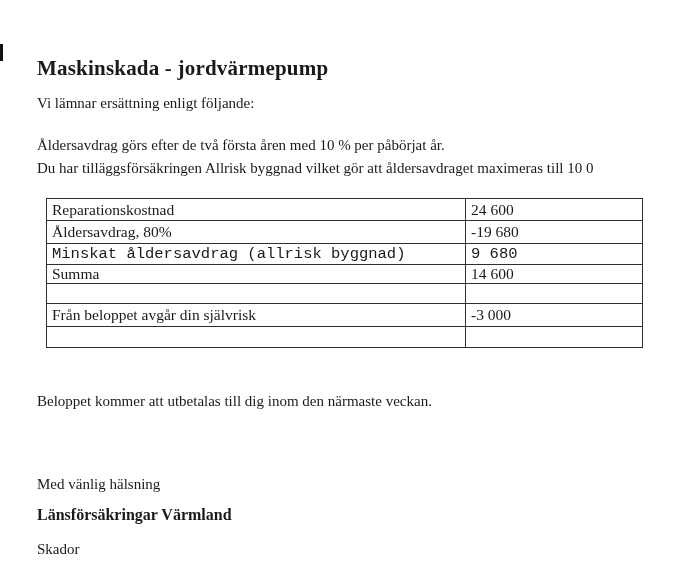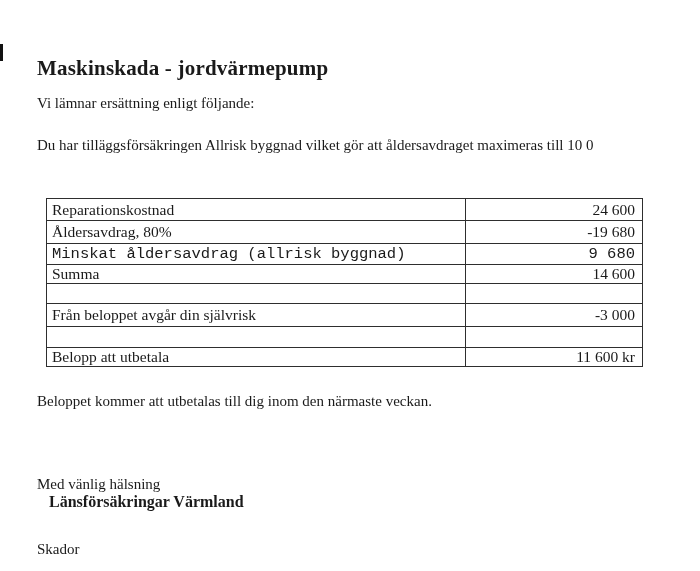--- a/index.html
+++ b/index.html
@@ -42,40 +42,40 @@
     position: absolute;
     left: 37px;
     font-size: 15px;
     line-height: 23px;
     white-space: nowrap;
   }
   .intro      { top: 92px; }
   .deduction  { top: 134px; }
   .payout     { top: 390px; }
   .closing    { top: 473px; text-align: right; }
-  .company    { top: 490px; font-weight: bold; font-size: 16px; margin-left: 12px; }
+  .company    { top: 503px; font-weight: bold; font-size: 16px; }
   .department { top: 538px; }
 
   table.settlement {
     position: absolute;
     left: 46px;
     top: 198px;
     width: 597px;
     border-collapse: collapse;
     table-layout: fixed;
     font-size: 15.5px;
   }
   table.settlement td {
     border: 1px solid #2e2e2e;
     padding: 0 7px 0 5px;
     overflow: hidden;
     white-space: nowrap;
   }
   table.settlement td.label-cell { width: 406px; text-align: left; }
-  table.settlement td.value-cell { text-align: right; }
+  table.settlement td.value-cell { }
   table.settlement tr:nth-child(1) td { height: 21px; }
   table.settlement tr:nth-child(2) td { height: 22px; margin-top: 7px; }
   table.settlement tr:nth-child(3) td { height: 20px; font-family: Liberation Mono, monospace; }
   table.settlement tr:nth-child(4) td { height: 16px; }
   table.settlement tr:nth-child(5) td { height: 19px; }
   table.settlement tr:nth-child(6) td { height: 22px; }
   table.settlement tr:nth-child(7) td { height: 20px; }
   table.settlement tr:nth-child(8) td { height: 18px; }
 </style>
 </head>
@@ -83,20 +83,21 @@
 
 <div class="page">
 
   <div class="edge-artifact"></div>
 
   <h1 class="doc-title">Maskinskada - jordvärmepump</h1>
 
   <div class="para intro">Vi lämnar ersättning enligt följande:</div>
 
   <div class="para deduction">
+    <div>Åldersavdrag görs efter de två första åren med 10 % per påbörjat år.</div>
     <div>Du har tilläggsförsäkringen Allrisk byggnad vilket gör att åldersavdraget maximeras till 10 0</div>
   </div>
 
   <table class="settlement">
     <tbody>
       <tr>
         <td class="label-cell">Reparationskostnad</td>
         <td class="value-cell">24 600</td>
       </tr>
       <tr>
@@ -116,24 +117,20 @@
         <td class="value-cell"></td>
       </tr>
       <tr>
         <td class="label-cell">Från beloppet avgår din självrisk</td>
         <td class="value-cell">-3 000</td>
       </tr>
       <tr>
         <td class="label-cell"></td>
         <td class="value-cell"></td>
       </tr>
-      <tr>
-        <td class="label-cell">Belopp att utbetala</td>
-        <td class="value-cell">11 600 kr</td>
-      </tr>
     </tbody>
   </table>
 
   <div class="para payout">Beloppet kommer att utbetalas till dig inom den närmaste veckan.</div>
 
   <div class="para closing">Med vänlig hälsning</div>
 
   <div class="para company">Länsförsäkringar Värmland</div>
 
   <div class="para department">Skador</div>

